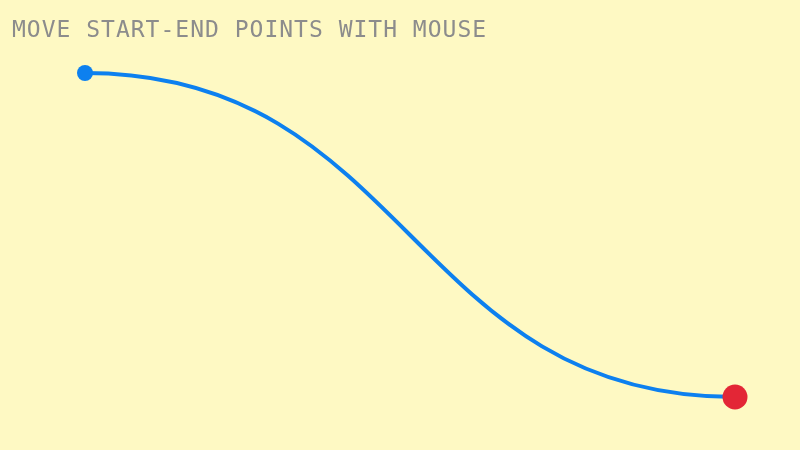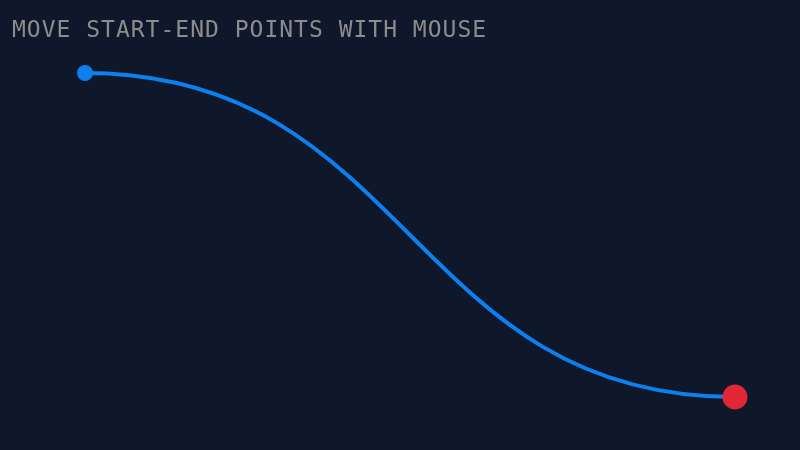--- a/index.html
+++ b/index.html
@@ -49,21 +49,21 @@
     fill: none;
     stroke-linecap: round;
   }
   .handle-dot {
     stroke: none;
   }
 </style>
 </head>
 <body>
 
-<div id="app" style="background: #0f172a;">
+<div id="app" style="background: #fef9c3;">
 
   <h1 id="title" style="color: rgb(140, 140, 140); left: 12px; top: 16px; font-size: 23px;">MOVE START-END POINTS WITH MOUSE</h1>
 
   <svg id="canvas-svg" viewBox="0 0 800 450" xmlns="http://www.w3.org/2000/svg">
 
     <path class="curve-path" stroke="#0d80ef" stroke-width="4" d="M 85 73 C 410 73, 410 397, 735 397"></path>
 
     <circle class="handle-dot" cx="85" cy="73" r="8" fill="#0d80ef"></circle>
 
     <circle class="handle-dot" cx="735" cy="397" r="12.5" fill="#e32636"></circle>

